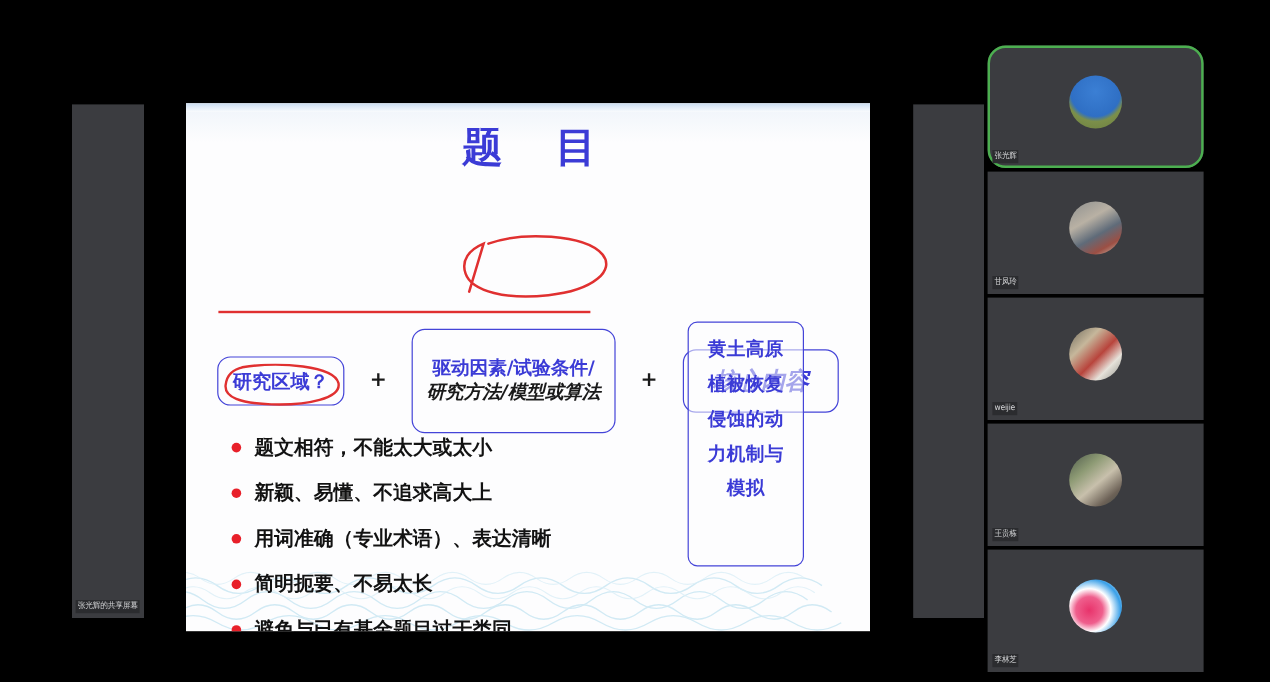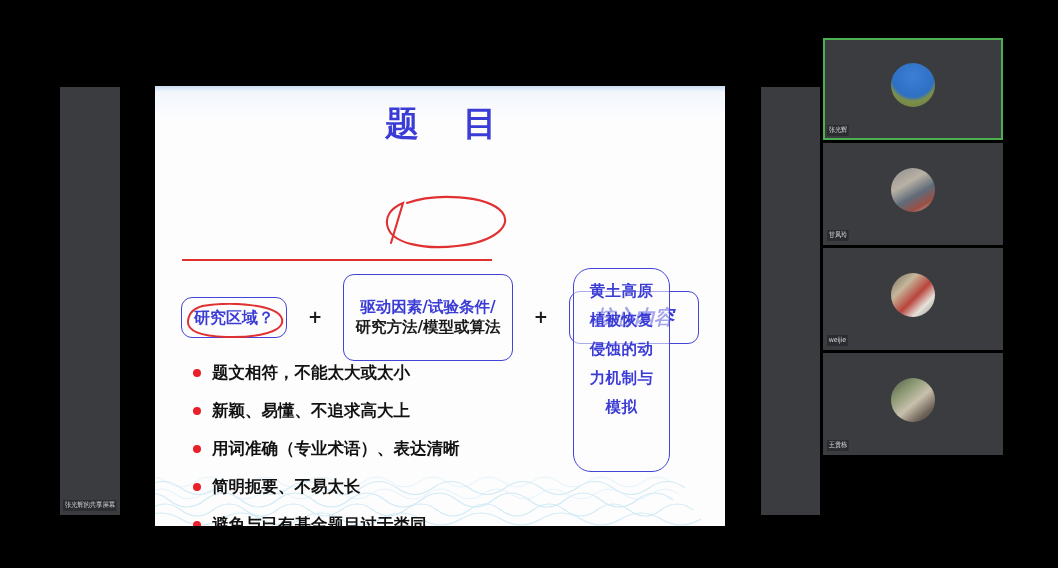--- a/index.html
+++ b/index.html
@@ -110,21 +110,21 @@
   #region-oval {
     position: absolute; left: 4px; top: 5px;
     width: 100px; height: 36px;
     pointer-events: none; z-index: 3;
   }
   #fbox-drivers {
     padding: 22px 11px; font-size: 15.5px;
     color: #1a1a1a;
   }
   #fbox-drivers .l1 { color: #3b3bd6; white-space: nowrap; }
-  #fbox-drivers .l2 { color: #1a1a1a; white-space: nowrap; }
+  #fbox-drivers .l2 { color: #1a1a1a; white-space: nowrap; font-style: italic; }
   #fbox-core { padding: 12px 24px; font-size: 20px; white-space: nowrap; font-style: italic; }
   .plus { color: #1a1a1a; font-size: 17px; font-weight: 700; padding: 0 4px; }
 
   
   #bullets {
     position: absolute;
     left: 38px; top: 268px;
     width: 400px;
   }
   .bullet {
@@ -143,21 +143,21 @@
     margin-right: 11px;
     flex: none;
   }
 
   
   #topic-box {
     position: absolute;
     left: 418px; top: 182px;
     width: 97px; height: 204px;
     border: 1.7px solid #4444d8;
-    border-radius: 18px;
+    border-radius: 8px;
     background: rgba(253,253,254,0.55);
     color: #3b3bd6;
     font-weight: 700;
     font-size: 15.5px;
     line-height: 29px;
     text-align: center;
     padding-top: 8px;
     letter-spacing: 0.4px;
   }
   #topic-box .tline { display: block; }
@@ -172,21 +172,21 @@
     gap: 3px;
   }
   .tile {
     position: relative;
     width: 180px;
     height: 102px;
     background: #3b3c40;
     flex: none;
     overflow: hidden;
   }
-  .tile.active { outline: 2px solid #4caf50; outline-offset: -2px; }
+  .tile.active { outline: 2px solid #4caf50; outline-offset: -2px; border-radius: 15px; }
   .tile .avatar {
     position: absolute;
     left: 50%; top: 46%;
     transform: translate(-50%,-50%);
     width: 44px; height: 44px;
     border-radius: 50%;
     overflow: hidden;
   }
   .tile .name {
     position: absolute;
@@ -316,16 +316,20 @@
     <div class="tile">
       <div class="avatar av-table"></div>
       <div class="name">weijie</div>
     </div>
 
     <div class="tile">
       <div class="avatar av-group"></div>
       <div class="name">王贵栋</div>
     </div>
 
+    <div class="tile">
+      <div class="avatar av-ink"></div>
+      <div class="name">李林芝</div>
+    </div>
 
   </div>
 
 </div>
 
 </body></html>

